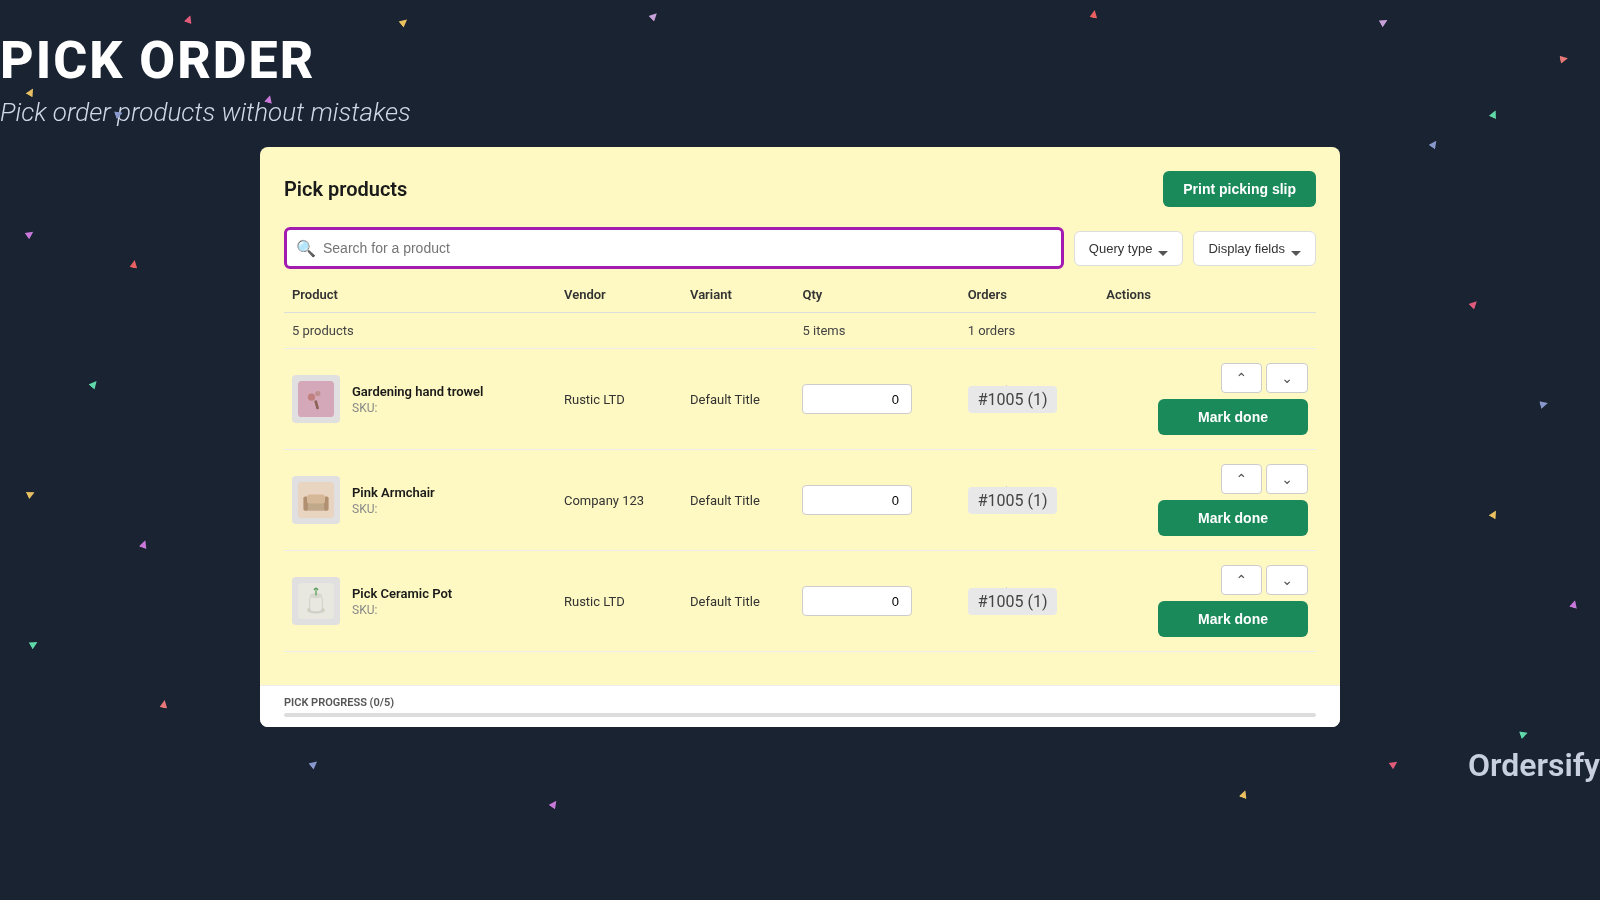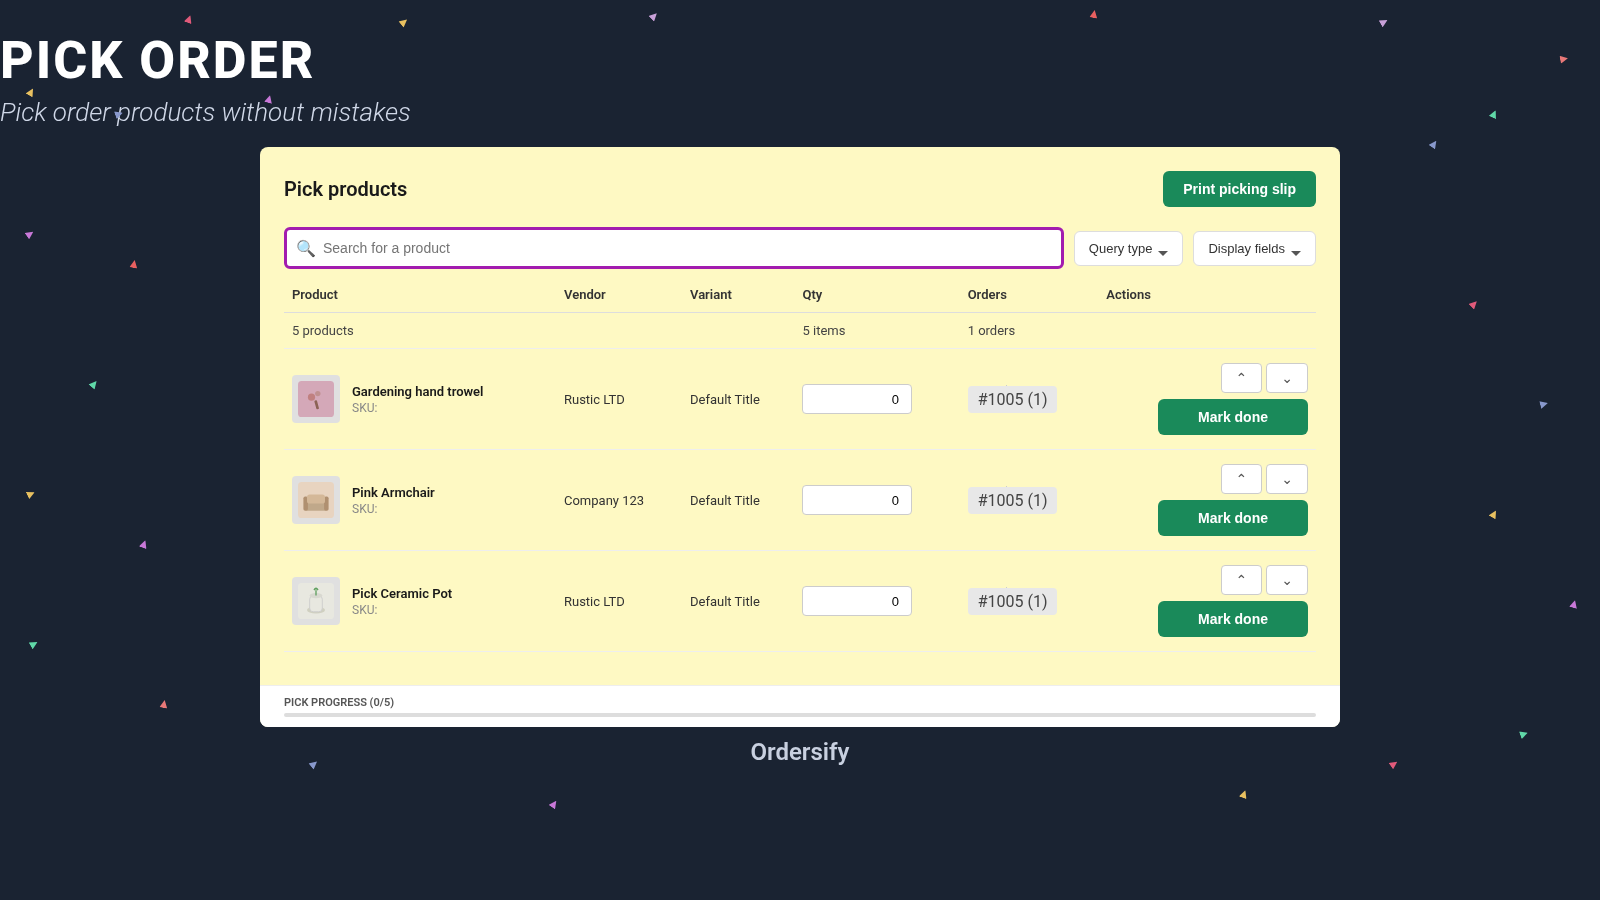--- a/index.html
+++ b/index.html
@@ -293,23 +293,23 @@
     }
     .progress-fill {
       width: 0%;
       height: 100%;
       background: #1a8a5a;
       border-radius: 2px;
     }
 
     
     .page-footer {
-      text-align: center;
-      margin-top: 11px;
-      font-size: 24px;
+      text-align: right;
+      margin-top: 19px;
+      font-size: 32px;
       font-weight: 600;
       color: #c8d0e0;
     }
 
     
     .chevron {
       display: inline-block;
       width: 0;
       height: 0;
     }

